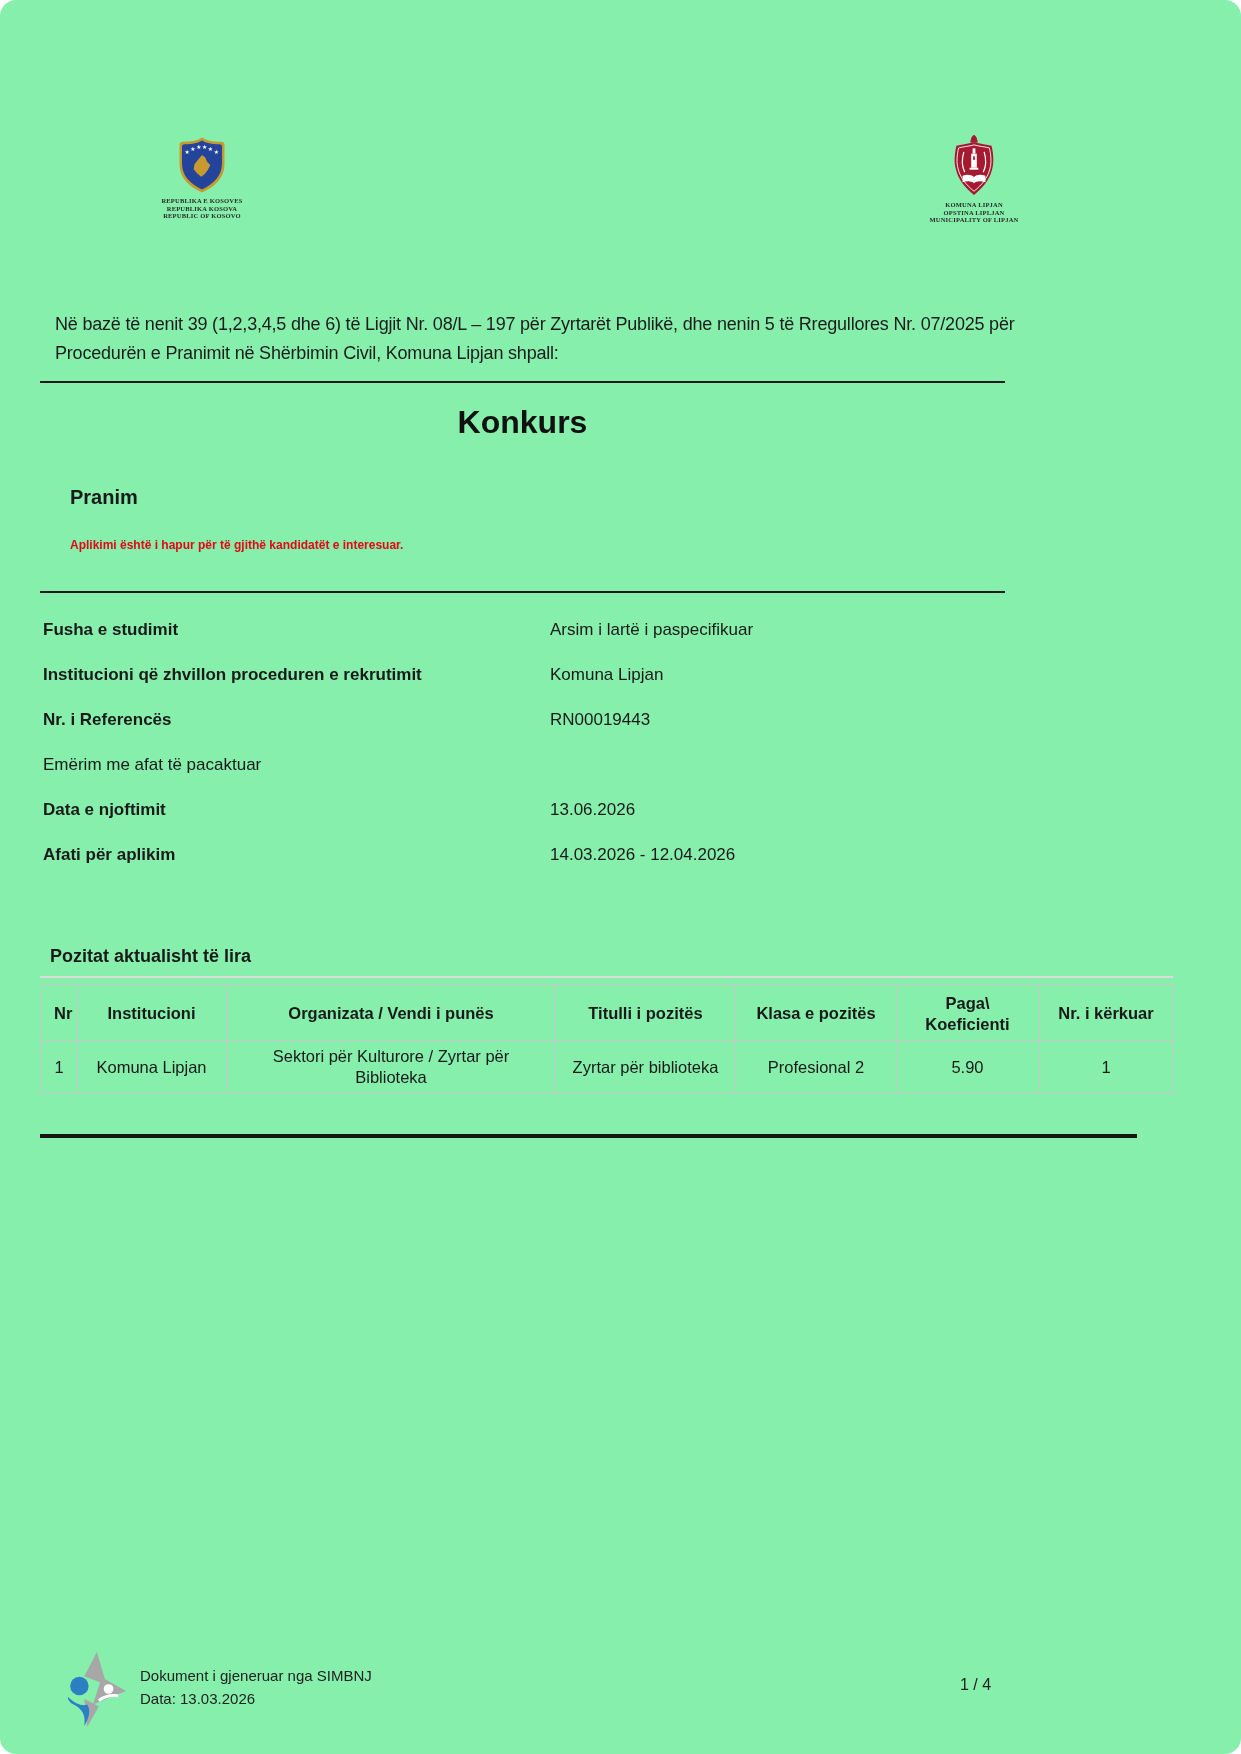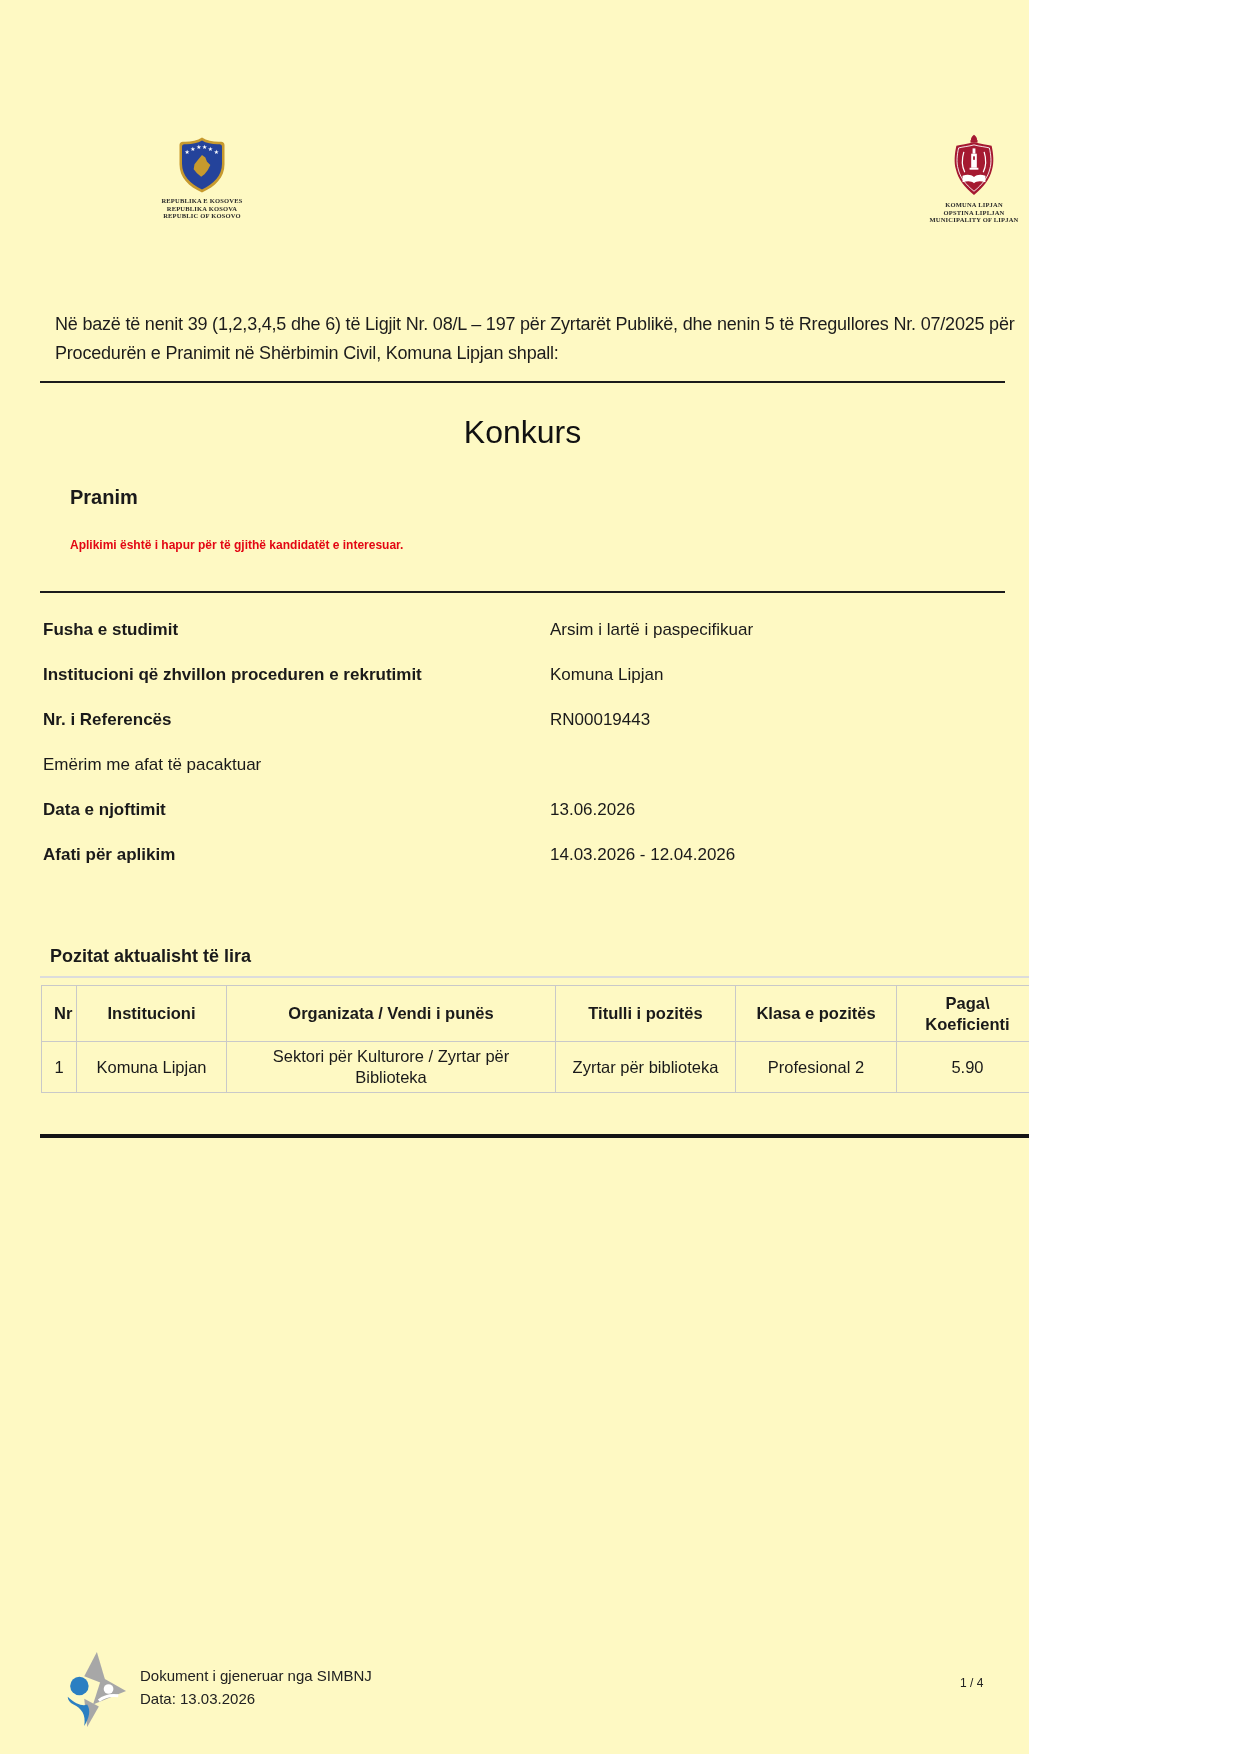--- a/index.html
+++ b/index.html
@@ -1,54 +1,54 @@
 <!DOCTYPE html>
 <html><head>
 <meta charset="utf-8">
 <style>
   html,body{margin:0;padding:0;background:#ffffff;}
   .page{
-    position:relative;width:1029px;height:1754px;background:#fef9c3;overflow:hidden;
-    font-family:"Liberation Sans",sans-serif;color:#1a1a1a;
+    position:relative;width:1241px;height:1754px;background:#86efac;overflow:hidden;
+    font-family:"Liberation Sans",sans-serif;color:#1a1a1a;border-radius:16px;
   }
   
   .emblem-block{position:absolute;display:flex;flex-direction:column;align-items:center;}
   .emblem-kosovo{left:142px;top:136px;width:120px;}
   .emblem-lipjan{left:909px;top:134px;width:130px;}
   .emblem-caption{margin-top:3px;text-align:center;font-family:"Liberation Serif",serif;
     font-weight:bold;font-size:6.5px;line-height:7.5px;color:#2a2a2a;letter-spacing:.2px;}
   
   .intro{position:absolute;left:55px;top:310px;width:965px;font-size:18px;line-height:29px;
     letter-spacing:-0.2px;color:#1c1c1c;}
   .rule{position:absolute;background:#1c1c1c;}
   .rule-1{left:40px;top:381px;width:965px;height:2px;}
   .rule-2{left:40px;top:591px;width:965px;height:2px;}
   .rule-bottom{left:40px;top:1134px;width:1097px;height:4px;background:#141414;}
   .rule-heading{position:absolute;left:40px;top:976px;width:1133px;height:2px;background:#dcdcdc;}
-  .doc-title{position:absolute;left:40px;top:414px;width:965px;text-align:center;
-    font-size:32px;font-weight:normal;color:#111;}
+  .doc-title{position:absolute;left:40px;top:404px;width:965px;text-align:center;
+    font-size:32px;font-weight:bold;color:#111;}
   .doc-subtitle{position:absolute;left:70px;top:486px;font-size:20px;font-weight:bold;}
   .notice{position:absolute;left:70px;top:538px;font-size:12px;font-weight:bold;}
   
   .fields{position:absolute;left:43px;top:607px;width:1130px;}
   .field-row{display:flex;height:45px;align-items:center;}
   .field-label{width:507px;font-weight:bold;font-size:17px;flex:none;}
   .field-value{font-size:17px;}
   
   .positions-heading{position:absolute;left:50px;top:946px;font-size:18px;font-weight:bold;}
   table.positions{position:absolute;left:41px;top:985px;width:1132px;border-collapse:collapse;
     table-layout:fixed;}
   table.positions th,table.positions td{border:1.5px solid #c9c9c9;text-align:center;
     vertical-align:middle;font-size:16.5px;padding:4px 12px;color:#1a1a1a;box-sizing:border-box;}
   table.positions th{font-weight:bold;height:56px;white-space:pre-line;line-height:21px;}
   table.positions td{height:50px;line-height:21px;}
   
   .footer-logo{position:absolute;left:58px;top:1650px;}
   .footer-text{position:absolute;left:140px;top:1664px;font-size:15px;line-height:23px;color:#222;}
-  .page-number{position:absolute;left:960px;top:1676px;width:80px;font-size:12px;color:#222;}
+  .page-number{position:absolute;left:960px;top:1676px;width:80px;font-size:16px;color:#222;}
 </style>
 </head>
 <body>
 
 <div class="page">
 
   <div class="emblem-block emblem-kosovo">
     <svg width="50" height="58" viewBox="0 0 60 68">
       <path d="M30 1 C36 5 45 6.5 53 6 C55.5 6 57 7.5 57 10 L57 33 C57 49 46 59.5 30 67 C14 59.5 3 49 3 33 L3 10 C3 7.5 4.5 6 7 6 C15 6.5 24 5 30 1 Z" fill="#c79a2e"></path>
       <path d="M30 4.5 C35.5 8 44 9.5 51 9 C53 9 54 10 54 12 L54 32.5 C54 47 44 56.5 30 63.5 C16 56.5 6 47 6 32.5 L6 12 C6 10 7 9 9 9 C16 9.5 24.5 8 30 4.5 Z" fill="#24439b"></path>

